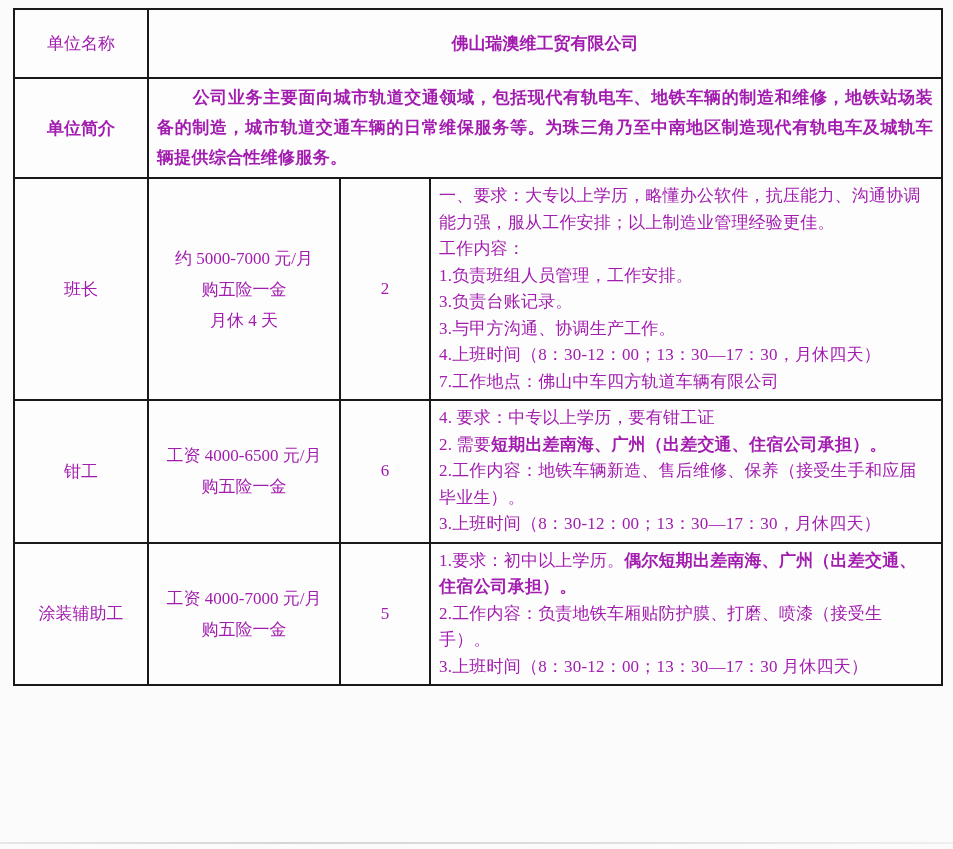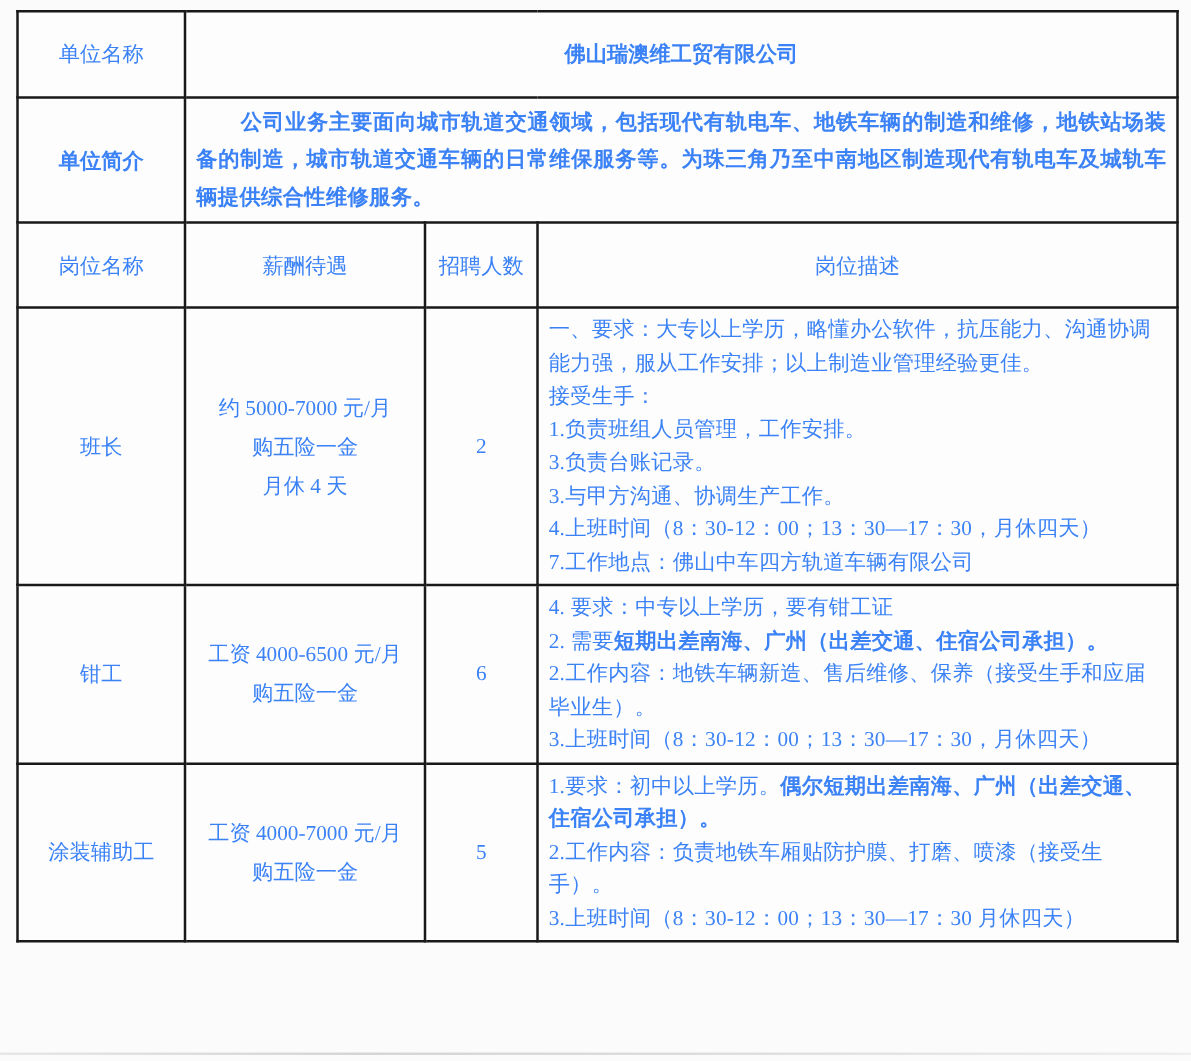--- a/index.html
+++ b/index.html
@@ -22,21 +22,21 @@
     top: 8px;
     width: 928px;
     border-collapse: collapse;
     table-layout: fixed;
     background: #fdfdfd;
   }
   table.doc td {
     border: 2px solid #191919;
     padding: 4px 8px;
     font-size: 17px;
-    color: #3b82f6;
+    color: #a21caf;
     vertical-align: middle;
     overflow: hidden;
   }
   col.c1 { width: 134px; }
   col.c2 { width: 192px; }
   col.c3 { width: 90px;  }
   col.c4 { width: 512px; }
 
   .r1 td { height: 59px; }
   .r2 td { height: 89px; font-weight: bold; }
@@ -100,40 +100,34 @@
 
     <tr class="r2">
       <td class="center">单位简介</td>
       <td colspan="3">
         <p class="intro">公司业务主要面向城市轨道交通领域，包括现代有轨电车、地铁车辆的制造和维修，地铁站场装备的制造，城市轨道交通车辆的日常维保服务等。为珠三角乃至中南地区制造现代有轨电车及城轨车辆提供综合性维修服务。</p>
       </td>
     </tr>
 
 
 
-    <tr class="r5">
-      <td class="center">岗位名称</td>
-      <td class="center">薪酬待遇</td>
-      <td class="center">招聘人数</td>
-      <td class="center">岗位描述</td>
-    </tr>
 
     <tr class="r6">
       <td class="center">班长</td>
       <td>
         <div class="salary-box">
           <div>约 5000-7000 元/月</div>
           <div>购五险一金</div>
           <div>月休 4 天</div>
         </div>
       </td>
       <td class="center headcount">2</td>
       <td class="desc-cell">
         <div class="desc-line"><span>一、要求：大专以上学历，略懂办公软件，抗压能力、沟通协调能力强，服从工作安排；以上制造业管理经验更佳。</span><b></b></div>
-        <div class="desc-line"><span>接受生手：</span><b></b></div>
+        <div class="desc-line"><span>工作内容：</span><b></b></div>
         <div class="desc-line"><span>1.负责班组人员管理，工作安排。</span><b></b></div>
         <div class="desc-line"><span>3.负责台账记录。</span><b></b></div>
         <div class="desc-line"><span>3.与甲方沟通、协调生产工作。</span><b></b></div>
         <div class="desc-line"><span>4.上班时间（8：30-12：00；13：30—17：30，月休四天）</span><b></b></div>
         <div class="desc-line"><span>7.工作地点：佛山中车四方轨道车辆有限公司</span><b></b></div>
       </td>
     </tr>
 
     <tr class="r7">
       <td class="center">钳工</td>

